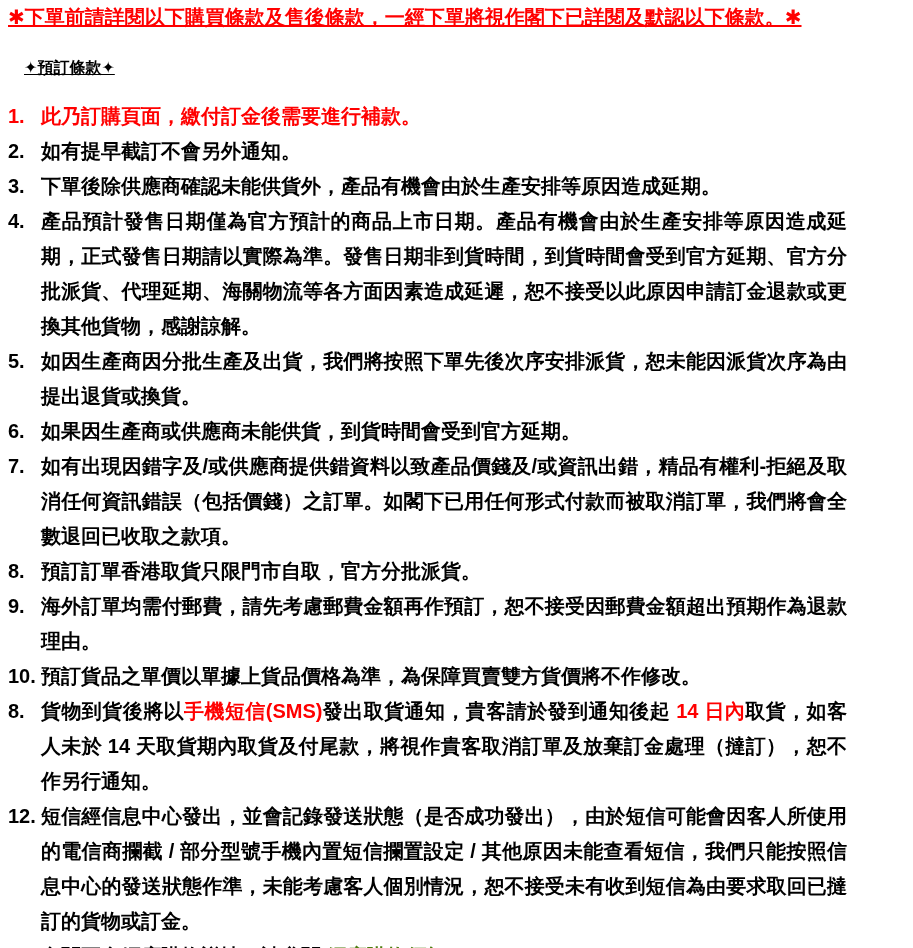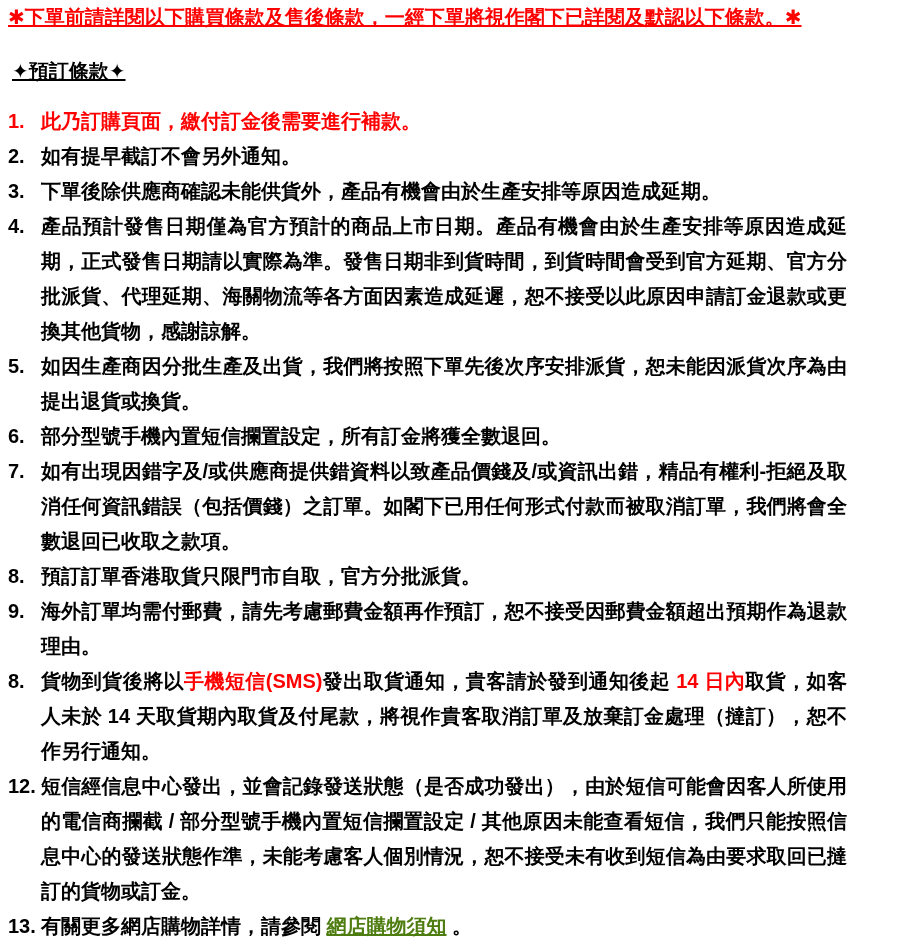--- a/index.html
+++ b/index.html
@@ -18,24 +18,24 @@
     padding: 1px 10px 24px 8px;
   }
   .notice {
     color: #ff0000;
     font-size: 20px;
     line-height: 1.45;
     text-decoration: underline;
     margin: 2px 0 0 0;
   }
   .section-title {
-    font-size: 20px;
+    font-size: 16px;
     line-height: 1.3;
     text-decoration: underline;
-    margin: 26px 0 0 4px;
+    margin: 26px 0 0 16px;
   }
   .terms {
     margin-top: 20px;
   }
   .term {
     display: flex;
     font-size: 20px;
     line-height: 35px;
     text-align: justify;
   }
@@ -74,33 +74,37 @@
       <div class="term">
         <span class="num">4.</span>
         <span class="body"><span>產品預計發售日期僅為官方預計的商品上市日期。產品有機會由於生產安排等原因造成延期，正式發售日期請以實際為準。發售日期非到貨時間，到貨時間會受到官方延期、官方分批派貨、代理延期、海關物流等各方面因素造成延遲，恕不接受以此原因申請訂金退款或更換其他貨物，感謝諒解。</span></span>
       </div>
       <div class="term">
         <span class="num">5.</span>
         <span class="body"><span>如因生產商因分批生產及出貨，我們將按照下單先後次序安排派貨，恕未能因派貨次序為由提出退貨或換貨。</span></span>
       </div>
       <div class="term">
         <span class="num">6.</span>
-        <span class="body"><span>部分型號手機內置短信攔置設定，所有訂金將獲全數退回。</span></span>
+        <span class="body"><span>如果因生產商或供應商未能供貨，到貨時間會受到官方延期。</span></span>
       </div>
       <div class="term">
         <span class="num">7.</span>
         <span class="body"><span>如有出現因錯字及/或供應商提供錯資料以致產品價錢及/或資訊出錯，精品有權利-拒絕及取消任何資訊錯誤（包括價錢）之訂單。如閣下已用任何形式付款而被取消訂單，我們將會全數退回已收取之款項。</span></span>
       </div>
       <div class="term">
         <span class="num">8.</span>
         <span class="body"><span>預訂訂單香港取貨只限門市自取，官方分批派貨。</span></span>
       </div>
       <div class="term">
         <span class="num">9.</span>
         <span class="body"><span>海外訂單均需付郵費，請先考慮郵費金額再作預訂，恕不接受因郵費金額超出預期作為退款理由。</span></span>
+      </div>
+      <div class="term">
+        <span class="num">10.</span>
+        <span class="body"><span>預訂貨品之單價以單據上貨品價格為準，為保障買賣雙方貨價將不作修改。</span></span>
       </div>
       <div class="term">
         <span class="num">8.</span>
         <span class="body"><span>貨物到貨後將以</span><span class="red-underline">手機短信(SMS)</span><span>發出取貨通知，貴客請於發到通知後起 </span><span class="red-underline">14 日內</span><span>取貨，如客人未於 14 天取貨期內取貨及付尾款，將視作貴客取消訂單及放棄訂金處理（撻訂），恕不作另行通知。</span></span>
       </div>
       <div class="term">
         <span class="num">12.</span>
         <span class="body"><span>短信經信息中心發出，並會記錄發送狀態（是否成功發出），由於短信可能會因客人所使用的電信商攔截 / 部分型號手機內置短信攔置設定 / 其他原因未能查看短信，我們只能按照信息中心的發送狀態作準，未能考慮客人個別情況，恕不接受未有收到短信為由要求取回已撻訂的貨物或訂金。</span></span>
       </div>
       <div class="term">

